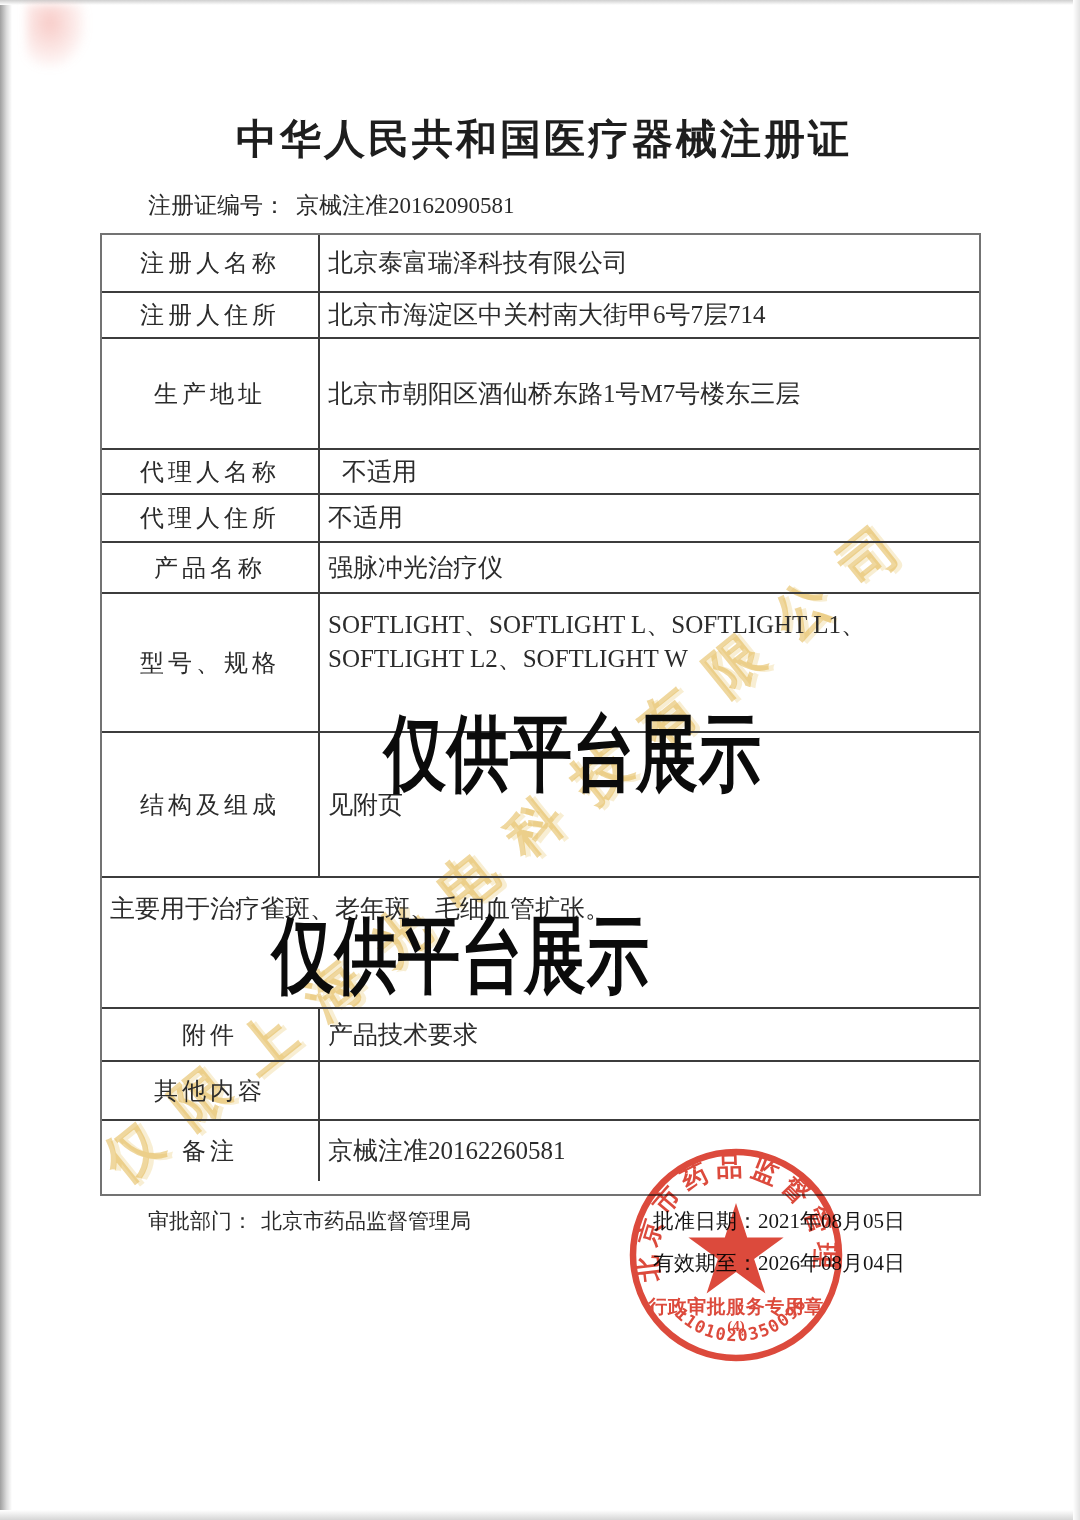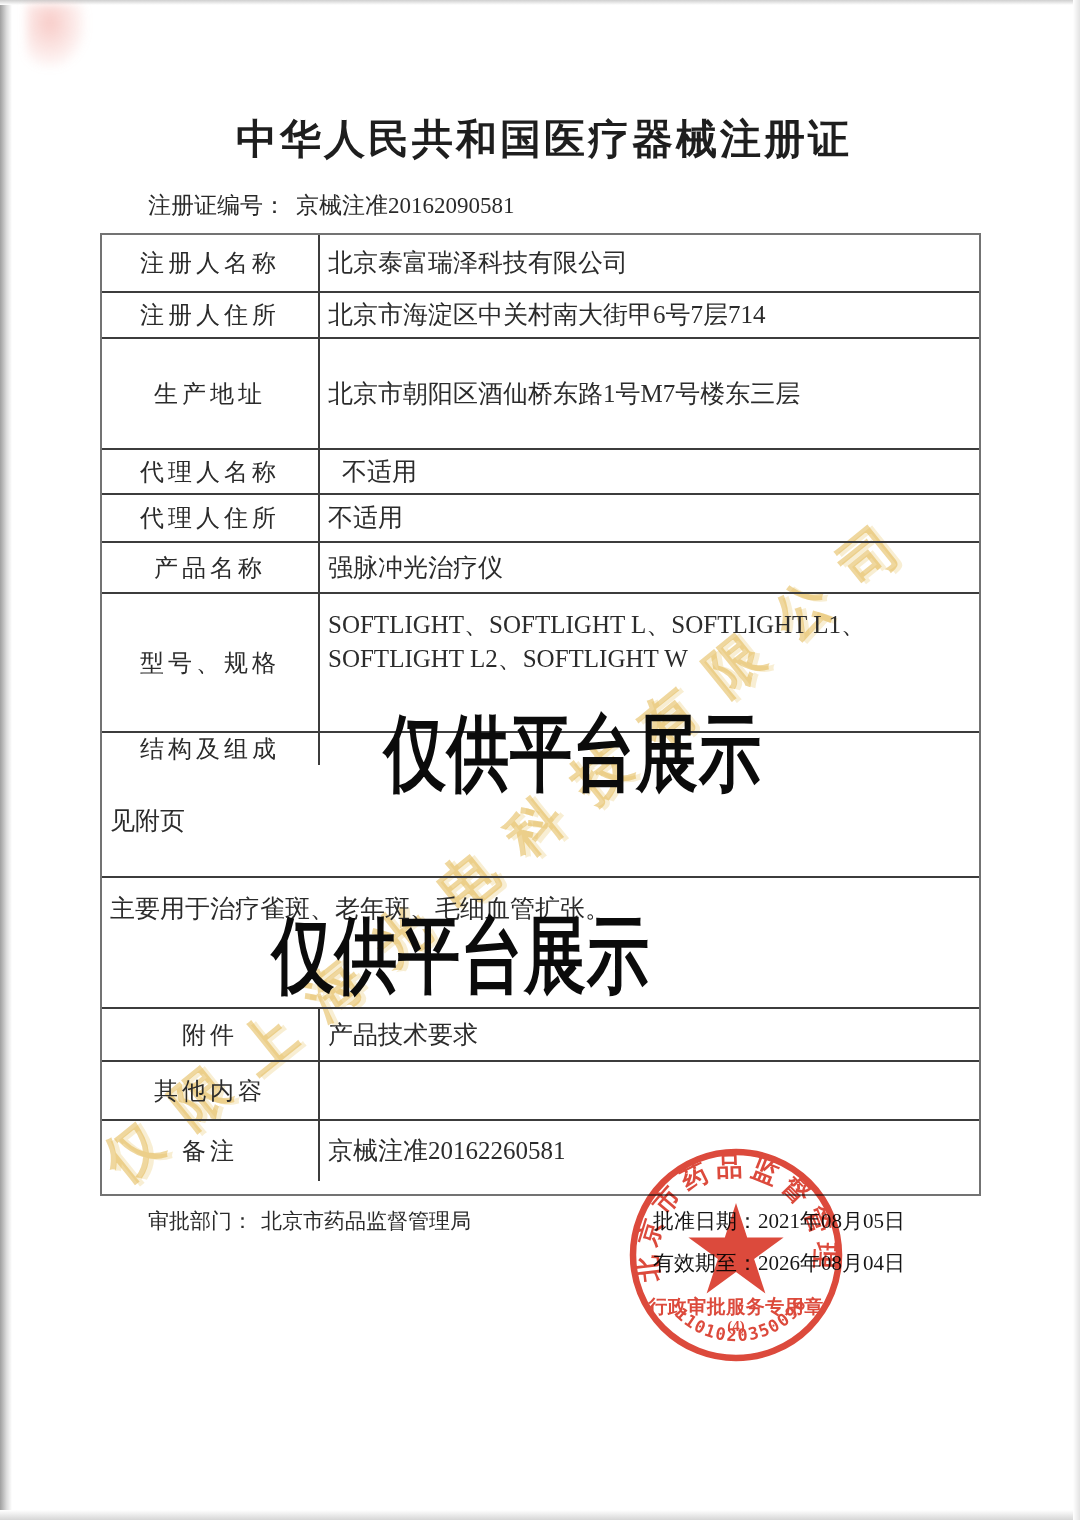--- a/index.html
+++ b/index.html
@@ -28,21 +28,21 @@
     border:2px solid #737373;box-sizing:border-box;background:transparent;}
   .trow{display:flex;box-sizing:border-box;border-top:2px solid #3c3c3c;}
   .trow:first-child{border-top:none;}
   .tlabel{width:218px;box-sizing:border-box;border-right:2px solid #3c3c3c;
     display:flex;align-items:center;justify-content:center;
     font-size:24px;letter-spacing:4px;color:#2b2b2b;text-align:center;}
   .tvalue{flex:1;box-sizing:border-box;display:flex;align-items:center;
     padding:4px 10px 4px 8px;font-size:25px;color:#2b2b2b;line-height:1.35;}
   .vtop{align-items:flex-start;padding-top:14px;}
   .r0{height:56px;}.r1{height:46px;justify-content:space-between;}.r2{height:111px;}.r3{height:45px;gap:14px;}
-  .r4{height:48px;}.r5{height:51px;}.r6{height:139px;}.r7{height:145px;flex-direction:column;}
+  .r4{height:48px;}.r5{height:51px;}.r6{height:139px;}.r7{height:145px;}
   .r8{height:131px;}.r9{height:53px;}.r10{height:59px;}.r11{height:62px;}
 
   .footer-dept{position:absolute;left:148px;top:1207px;font-size:21px;color:#2a2a2a;}
   .footer-dept .v{padding-left:8px;}
   .date-line{position:absolute;left:653px;font-size:21px;color:#151515;white-space:nowrap;}
   .date1{top:1207px;}
   .date2{top:1249px;}
 
   
   .wm-black{position:absolute;font-family:"DejaVu Sans","Liberation Sans",sans-serif;

